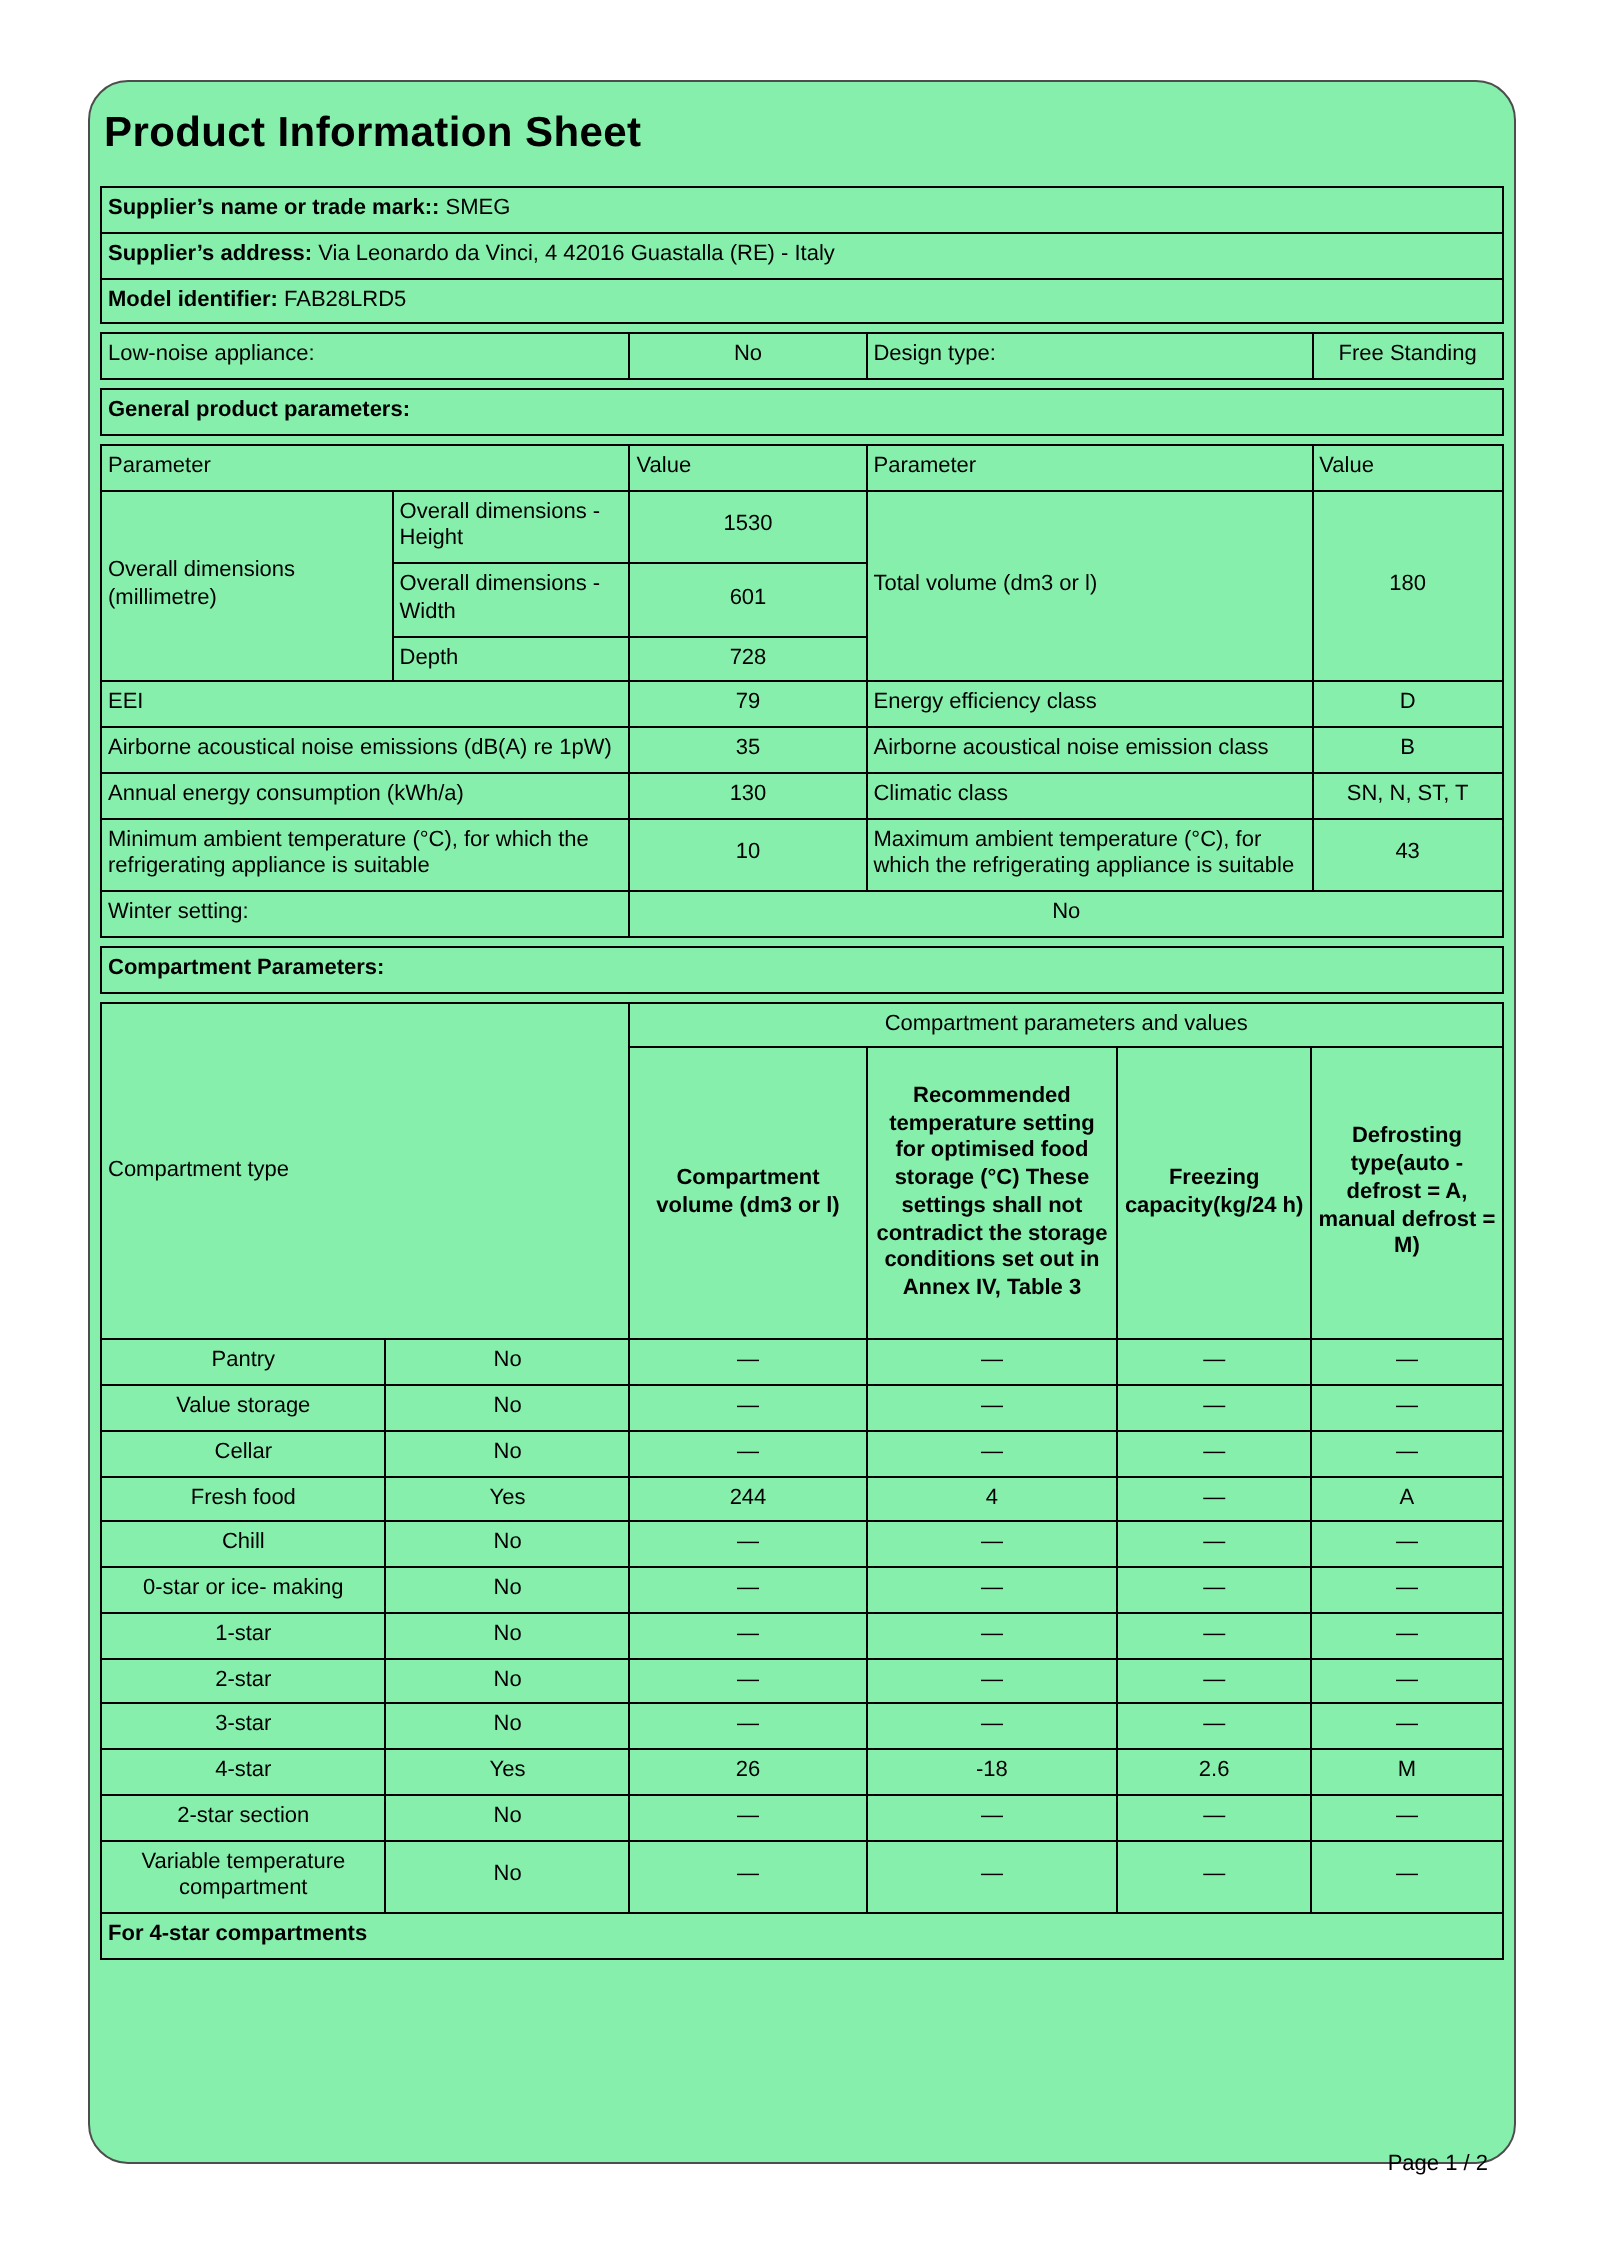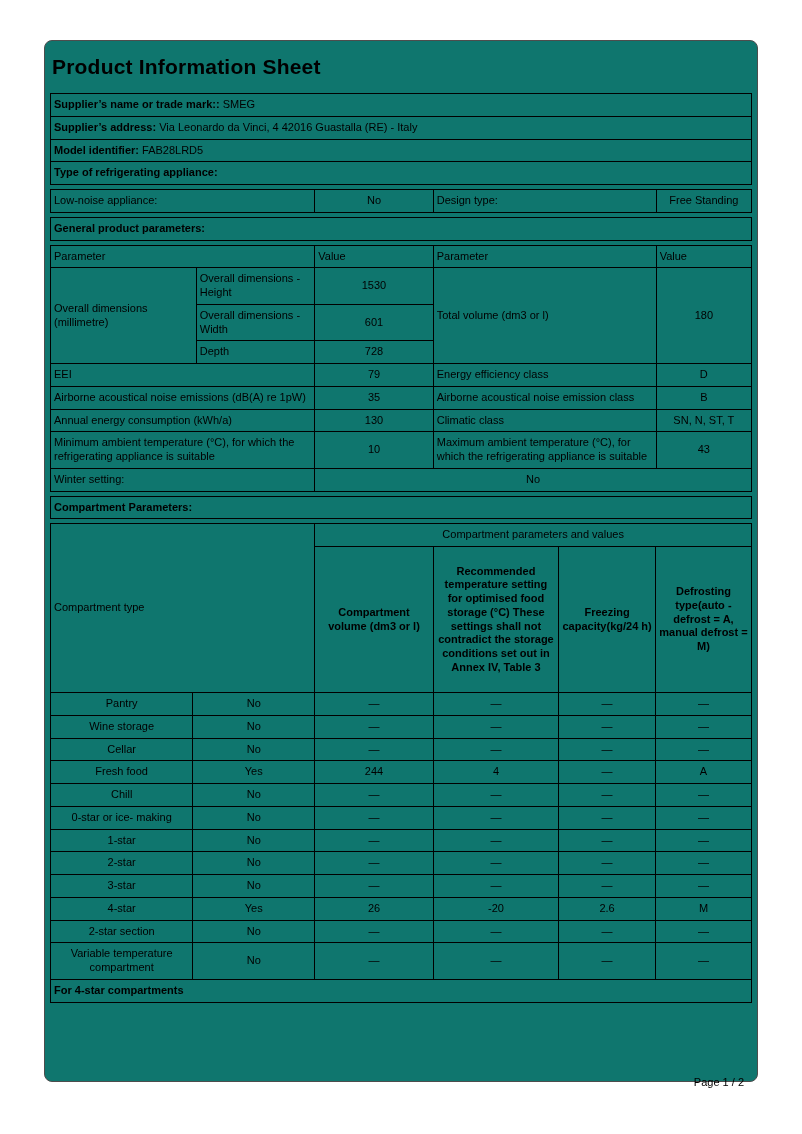--- a/index.html
+++ b/index.html
@@ -9,23 +9,23 @@
     background: #ffffff;
     font-family: "Liberation Sans", sans-serif;
     font-size: 11px; color: #000;
     position: relative;
     overflow: hidden;
   }
   .sheet {
     position: absolute; left: 44px; top: 40px;
     width: 714px; height: 1042px;
     border: 1.5px solid #4d4d4d;
-    border-radius: 8px;
+    border-radius: 20px;
     padding: 12px 5px 6px 5px;
-    background: #0f766e;
+    background: #86efac;
   }
   .doc-title {
     font-size: 21px; font-weight: bold;
     margin: 2px 0 14px 2px;
     letter-spacing: 0.2px;
   }
   .regulation {
     font-size: 10px; font-weight: bold;
     margin: 0 0 8px 2px;
   }
@@ -70,23 +70,20 @@
         <td>
           <span class="b">Supplier’s address:</span>
           <span>Via Leonardo da Vinci, 4 42016 Guastalla (RE) - Italy</span>
         </td>
       </tr>
       <tr>
         <td>
           <span class="b">Model identifier:</span>
           <span>FAB28LRD5</span>
         </td>
-      </tr>
-      <tr>
-        <td class="b">Type of refrigerating appliance:</td>
       </tr>
     </tbody>
   </table>
 
   <table class="grid">
     <colgroup>
       <col style="width:37.7%">
         <col style="width:16.9%">
         <col style="width:31.8%">
         <col style="width:13.6%">
@@ -202,21 +199,21 @@
     <tbody>
         <tr>
     <td class="c">Pantry</td>
     <td class="c">No</td>
     <td class="c">—</td>
     <td class="c">—</td>
     <td class="c">—</td>
     <td class="c">—</td>
   </tr>
         <tr>
-    <td class="c">Wine storage</td>
+    <td class="c">Value storage</td>
     <td class="c">No</td>
     <td class="c">—</td>
     <td class="c">—</td>
     <td class="c">—</td>
     <td class="c">—</td>
   </tr>
         <tr>
     <td class="c">Cellar</td>
     <td class="c">No</td>
     <td class="c">—</td>
@@ -269,21 +266,21 @@
     <td class="c">No</td>
     <td class="c">—</td>
     <td class="c">—</td>
     <td class="c">—</td>
     <td class="c">—</td>
   </tr>
         <tr>
     <td class="c">4-star</td>
     <td class="c">Yes</td>
     <td class="c">26</td>
-    <td class="c">-20</td>
+    <td class="c">-18</td>
     <td class="c">2.6</td>
     <td class="c">M</td>
   </tr>
         <tr>
     <td class="c">2-star section</td>
     <td class="c">No</td>
     <td class="c">—</td>
     <td class="c">—</td>
     <td class="c">—</td>
     <td class="c">—</td>

